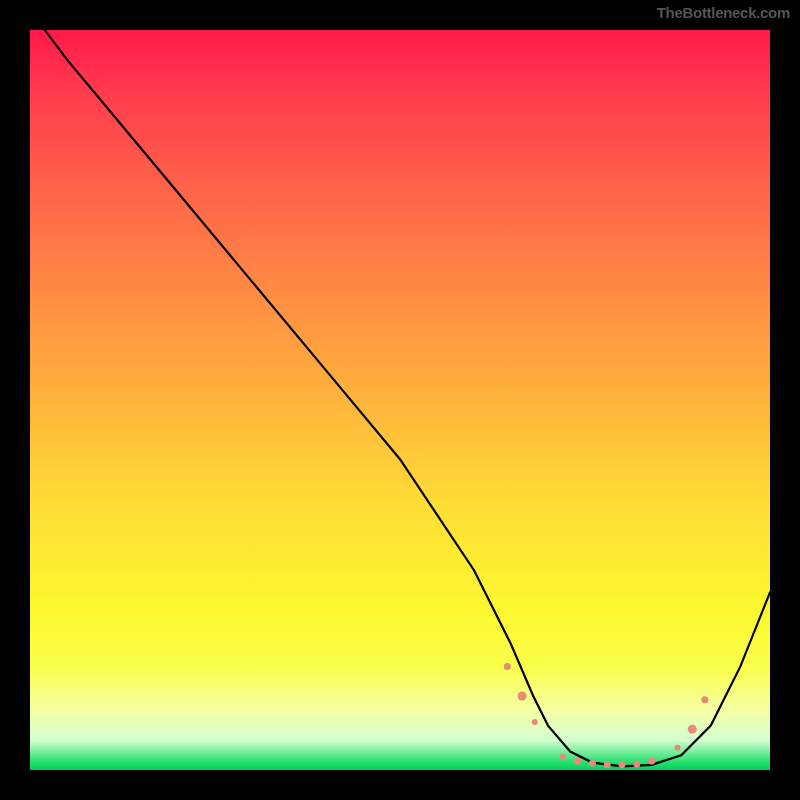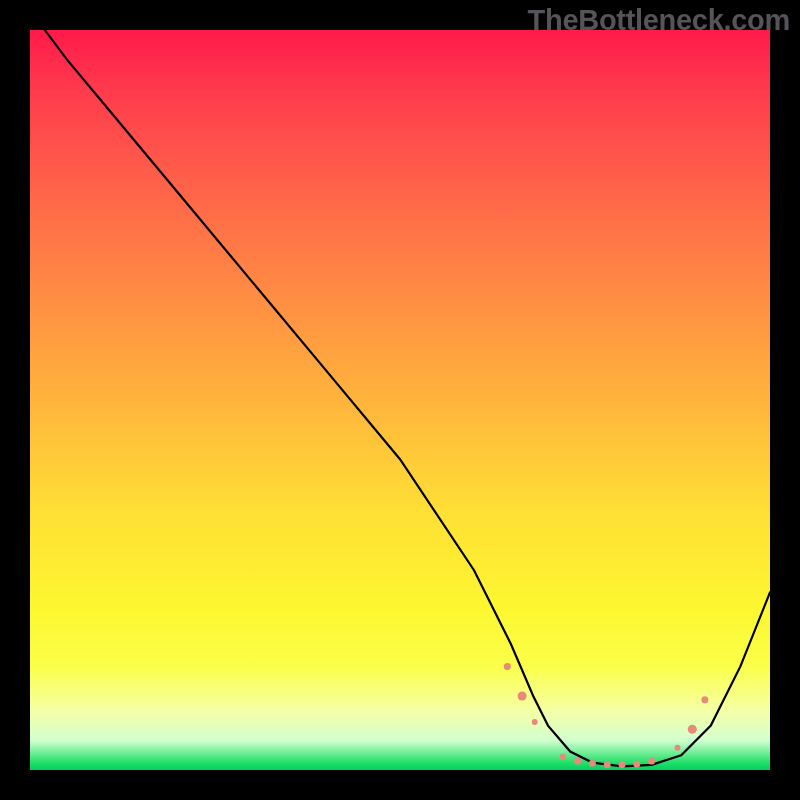--- a/index.html
+++ b/index.html
@@ -13,21 +13,21 @@
     position: absolute;
     left: 0; top: 0;
     width: 800px; height: 800px;
     background: #000;
   }
   .attribution {
     position: absolute;
     top: 4px;
     right: 10px;
     color: #555559;
-    font-size: 29px;
+    font-size: 15px;
     font-weight: bold;
     letter-spacing: -0.3px;
     z-index: 10;
   }
   .plot {
     position: absolute;
     left: 30px;
     top: 30px;
     width: 740px;
     height: 740px;

